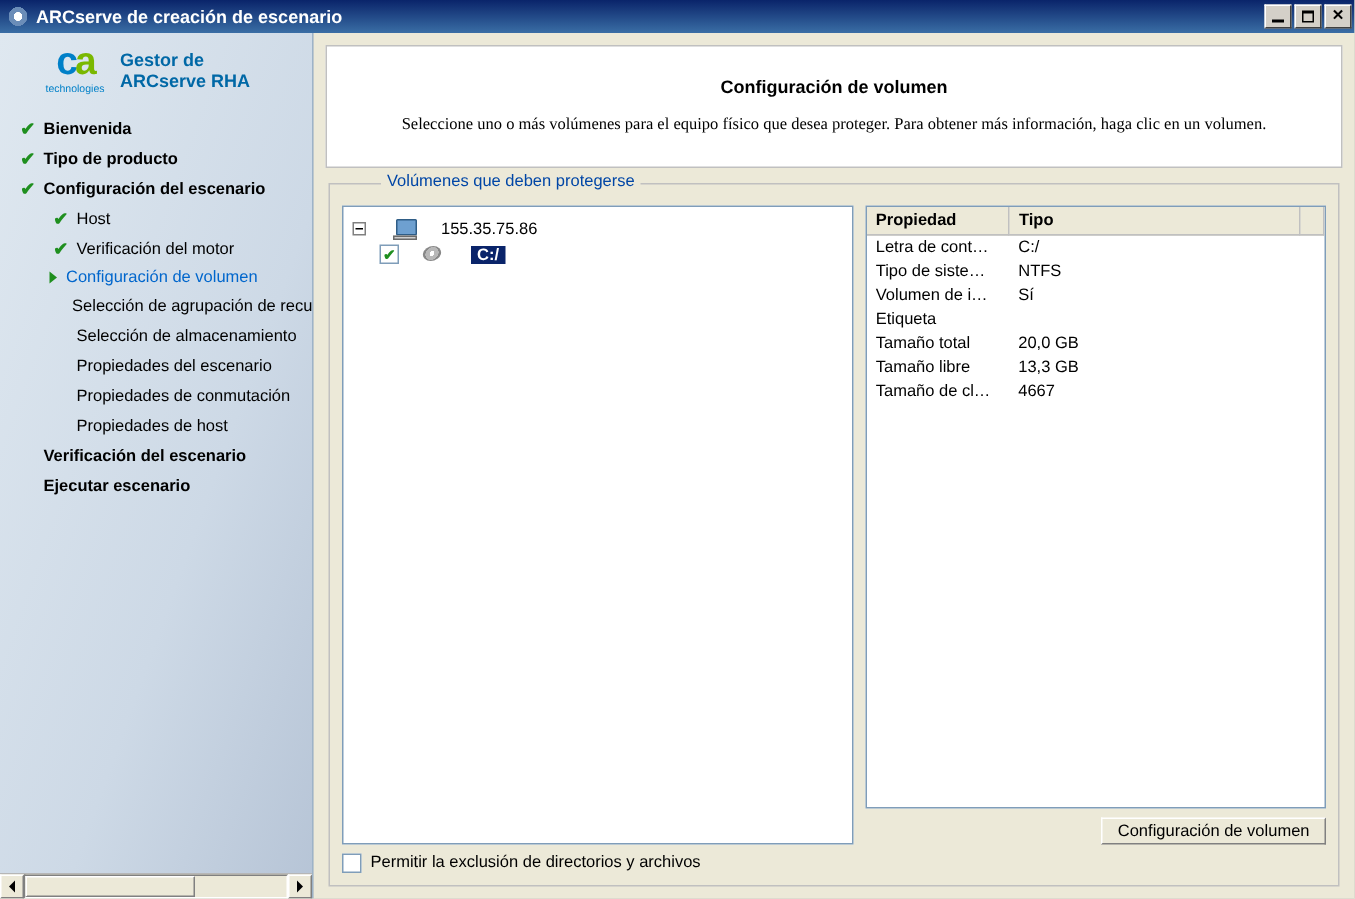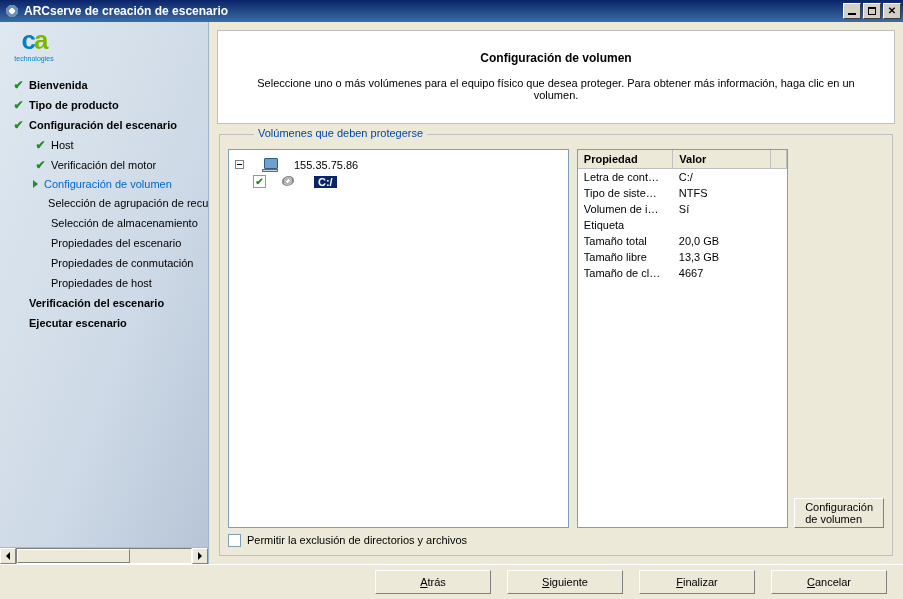--- a/index.html
+++ b/index.html
@@ -64,21 +64,21 @@
     width: 208px;
     background: linear-gradient(to bottom right, #dfe8f0 0%, #cdd9e6 60%, #b6c4d6 100%);
     border-right: 1px solid #9db3c8;
     position: relative;
     display: flex;
     flex-direction: column;
   }
   .sidebar .brand {
     display: flex;
     align-items: center;
-    padding: 8px 6px 10px 10px;
+    padding: 8px 6px 10px 26px;
   }
   .brand .logo {
     width: 48px;
     text-align: center;
   }
   .brand .logo .ca {
     font-size: 26px; font-weight: bold;
     letter-spacing: -2px;
     line-height: 20px;
     display:inline-block;
@@ -176,20 +176,21 @@
     text-align:center;
   }
   .header-panel .h-title{
     font-weight:bold;
     font-size:12px;
     margin-bottom: 12px;
   }
   .header-panel .h-sub{
     font-size:11px;
     color:#000;
+    font-family:Liberation Serif, serif;
   }
   .groupbox {
     position:relative;
     margin: 6px 10px 8px 10px;
     border:1px solid #c0c0c0;
     flex:1 1 auto;
     display:flex;
     flex-direction:column;
     padding: 14px 8px 8px 8px;
   }
@@ -255,21 +256,21 @@
     transform:skewX(-10deg);
   }
   .drive-label{
     background:#0a246a;color:#fff;
     padding:0 4px;
     font-weight:bold;
     font-size:11px;
   }
   .props-wrap{
     flex:1 1 47%;
-    display:flex;flex-direction:row;
+    display:flex;flex-direction:column;
     gap:6px;
   }
   .props-pane{
     flex:1 1 auto;
     border:1px solid #7f9db9;
     background:#fff;
     overflow:hidden;
     position:relative;
   }
   .props-table{
@@ -340,20 +341,24 @@
 </div>
 
 <div class="client">
   <div class="main">
 
     <div class="sidebar">
       <div class="brand">
         <div class="logo">
           <span class="ca"><span class="c-letter">c</span><span class="a-letter">a</span></span><br>
           <span class="sub">technologies</span>
+        </div>
+        <div class="prod">
+          <span>Gestor de</span><br>
+          <span>ARCserve RHA</span>
         </div>
       </div>
       <div class="nav">
         <div class="nav-item top">
             <span class="chk">✔</span>
             <span class="lbl">Bienvenida</span>
           </div>
         <div class="nav-item top">
             <span class="chk">✔</span>
             <span class="lbl">Tipo de producto</span>
@@ -441,21 +446,21 @@
             <div class="props-pane">
               <table class="props-table">
                 <colgroup>
                     <col style="width:95px">
                     <col>
                     <col style="width:16px">
                   </colgroup>
                 <thead>
                   <tr>
                     <th>Propiedad</th>
-                    <th>Valor</th>
+                    <th>Tipo</th>
                     <th></th>
                   </tr>
                 </thead>
                 <tbody id="props-body">
                     <tr>
                       <td>Letra de cont…</td>
                       <td>C:/</td>
                       <td></td>
                     </tr>
                     <tr>
@@ -496,27 +501,13 @@
         </div>
 
         <div class="bottom-row">
           <span class="chkbox"></span>
           <span>Permitir la exclusión de directorios y archivos</span>
         </div>
       </div>
     </div>
   </div>
 
-  <div class="footer">
-    <div class="btn">
-        <span id="btn-back"><span class="ul">A</span>trás</span>
-      </div>
-    <div class="btn">
-        <span id="btn-next"><span class="ul">S</span>iguiente</span>
-      </div>
-    <div class="btn">
-        <span id="btn-finish"><span class="ul">F</span>inalizar</span>
-      </div>
-    <div class="btn">
-        <span id="btn-cancel"><span class="ul">C</span>ancelar</span>
-      </div>
-  </div>
 </div>
 
 </body></html>

